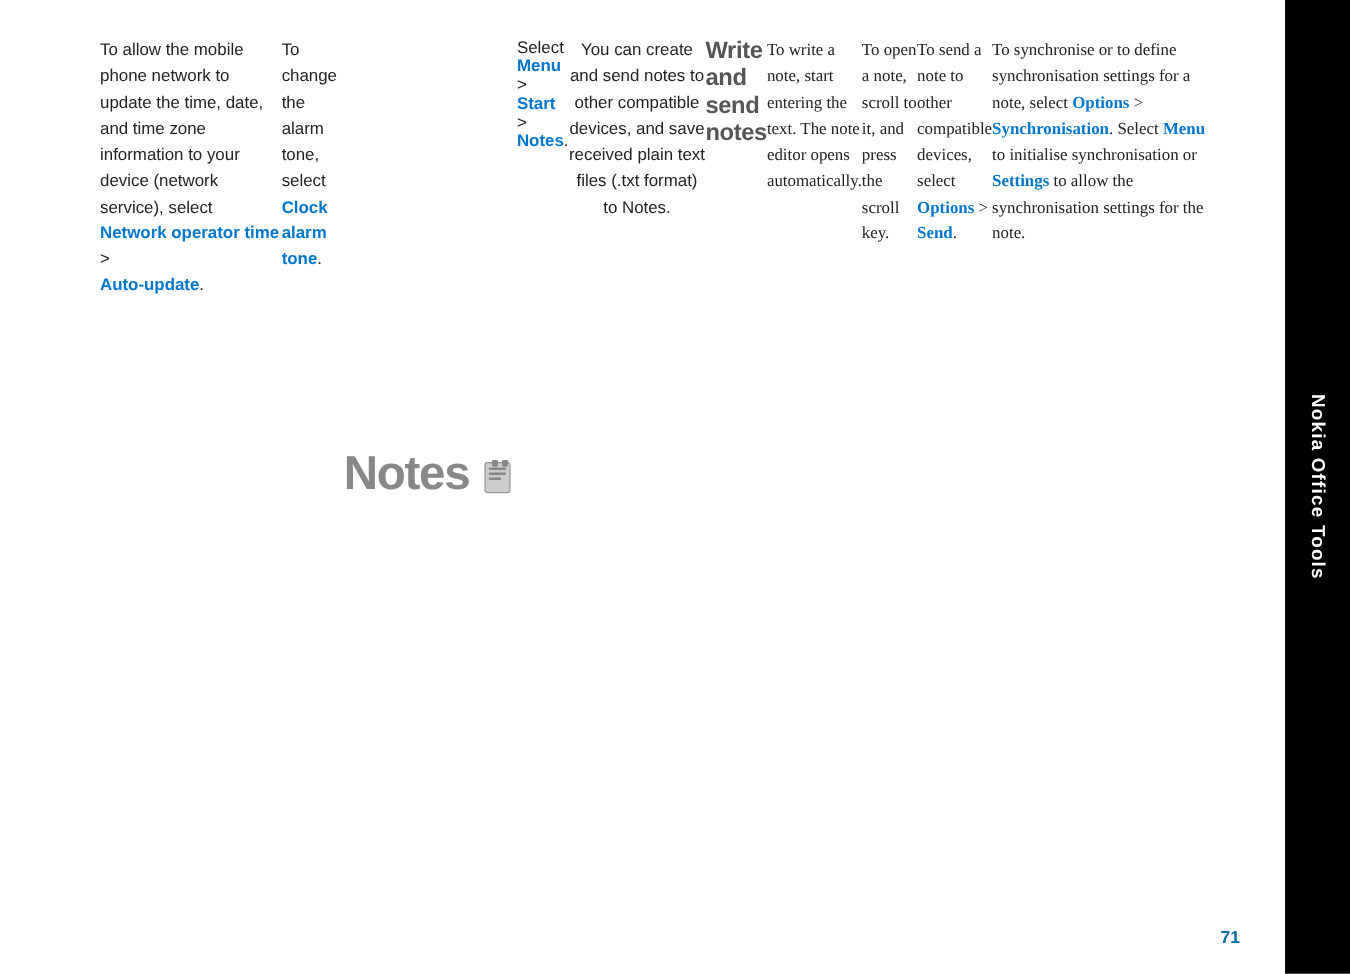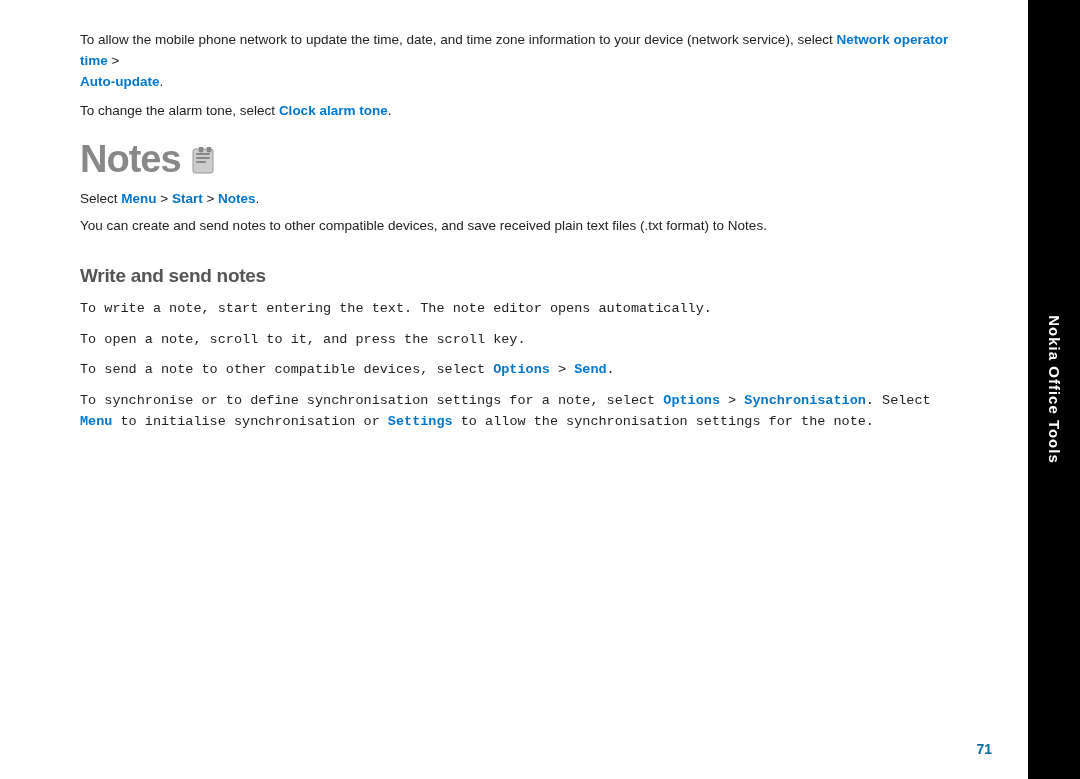--- a/index.html
+++ b/index.html
@@ -22,21 +22,21 @@
       height: 779px;
       background: #ffffff;
       display: flex;
       position: relative;
     }
 
     .main-content {
       flex: 1;
       padding: 30px 60px 40px 80px;
       display: flex;
-      flex-direction: column;
+      flex-direction: row;
     }
 
     .sidebar {
       width: 52px;
       background: #000000;
       display: flex;
       align-items: center;
       justify-content: center;
       position: relative;
       flex-shrink: 0;
@@ -101,37 +101,38 @@
       margin-bottom: 10px;
       font-family: 'Arial Narrow', Arial, sans-serif;
     }
 
     .description-para {
       font-size: 13.5px;
       line-height: 1.55;
       color: #222222;
       margin-bottom: 28px;
       font-family: 'Arial Narrow', Arial, sans-serif;
+      text-align: center;
     }
 
     .subsection-title {
       font-size: 19px;
       font-weight: bold;
       color: #555555;
       margin-bottom: 12px;
       font-family: Arial, sans-serif;
       letter-spacing: -0.3px;
     }
 
     .body-para {
       font-size: 13.5px;
       line-height: 1.55;
       color: #222222;
       margin-bottom: 10px;
-      font-family: Liberation Mono, monospace;
+      font-family: Liberation Serif, serif;
     }
 
     .page-number {
       position: absolute;
       bottom: 22px;
       right: 88px;
       font-size: 14px;
       color: #0369a1;
       font-family: Arial, sans-serif;
       font-weight: bold;

